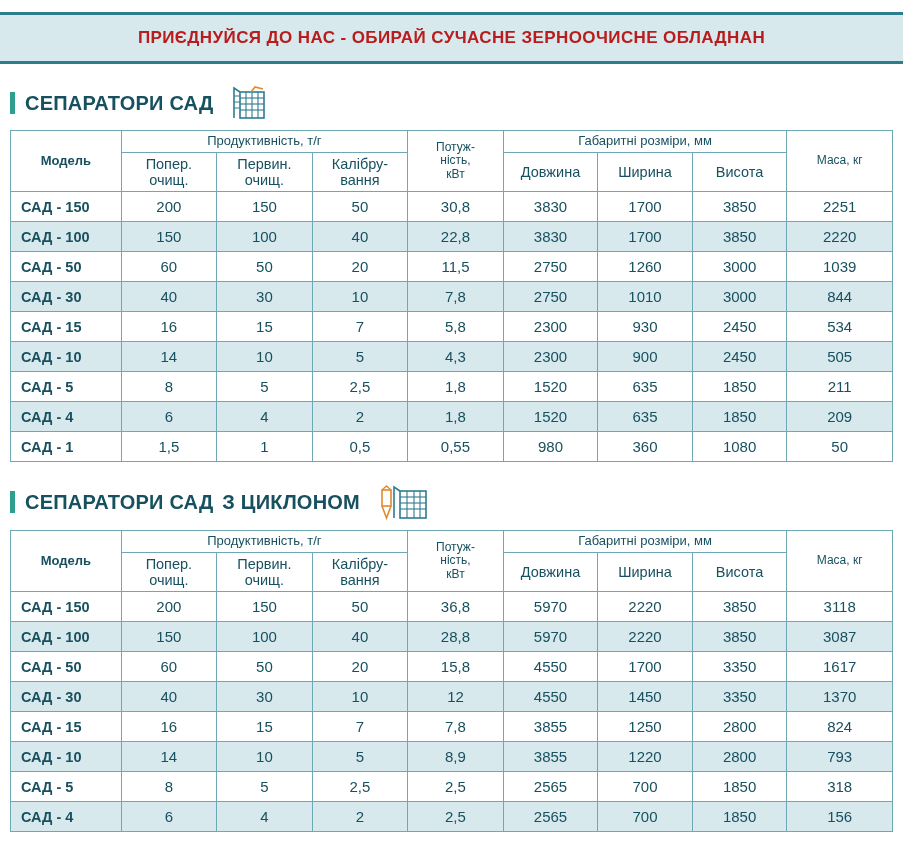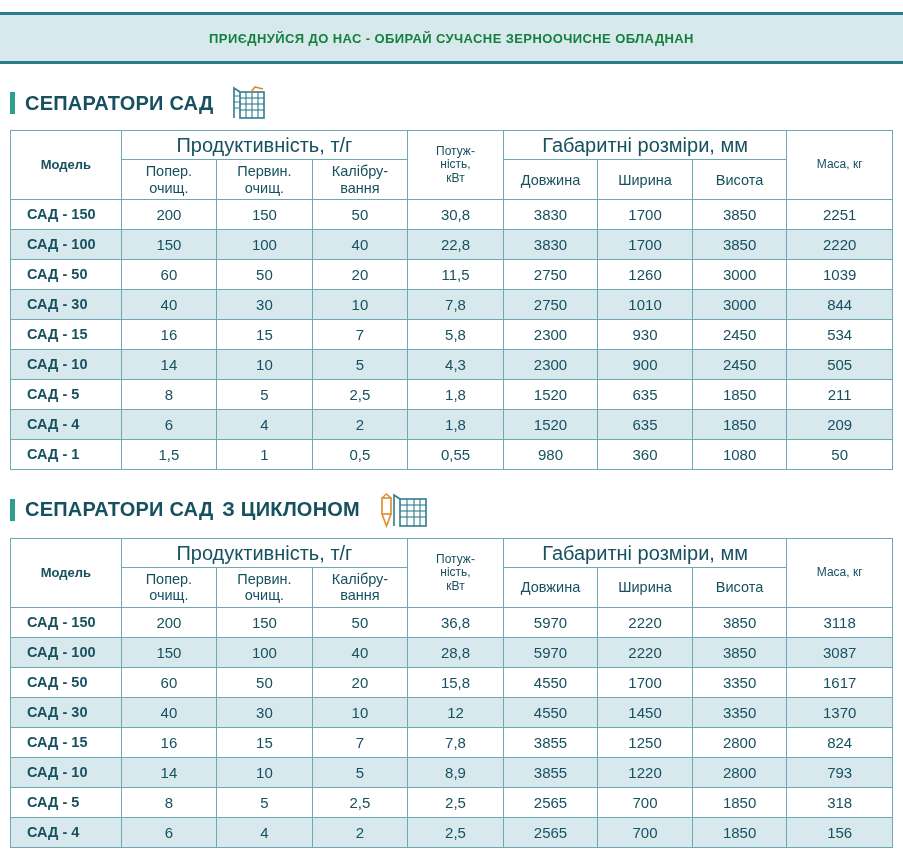--- a/index.html
+++ b/index.html
@@ -27,24 +27,24 @@
     background: #d8e9ee;
     border-top: 3px solid #2e7d8f;
     border-bottom: 3px solid #2e7d8f;
     height: 46px;
     display: flex;
     align-items: center;
     justify-content: center;
     overflow: hidden;
   }
   .banner-text {
-    font-size: 13px;
+    font-size: 17px;
     font-weight: bold;
     letter-spacing: 0.4px;
-    color: #15803d;
+    color: #b91c1c;
     white-space: nowrap;
   }
 
   
   .section-head {
     display: flex;
     align-items: center;
     margin: 22px 0 10px 10px;
   }
   .head-bar {
@@ -88,38 +88,38 @@
     text-align: center;
     color: #17505f;
   }
   table.spec thead th {
     font-size: 12px;
     font-weight: normal;
     padding: 3px 2px;
     line-height: 1.12;
   }
   table.spec thead th.grp {
-    font-size: 20px;
+    font-size: 13px;
   }
   table.spec thead th.model-h {
     font-size: 13px;
     font-weight: bold;
   }
   table.spec thead th.sub {
     font-size: 14.5px;
   }
   table.spec tbody td {
     font-size: 15px;
     padding: 4px 2px;
     height: 21px;
   }
   table.spec tbody td.model {
     font-weight: bold;
     text-align: left;
-    padding-left: 16px;
+    padding-left: 10px;
     font-size: 14.5px;
   }
   tr.alt td {
     background: #d8e9ee;
   }
   tr.norm td {
     background: #ffffff;
   }
   col.c-model { width: 110px; }
   col.c-p1 { width: 95px; }

